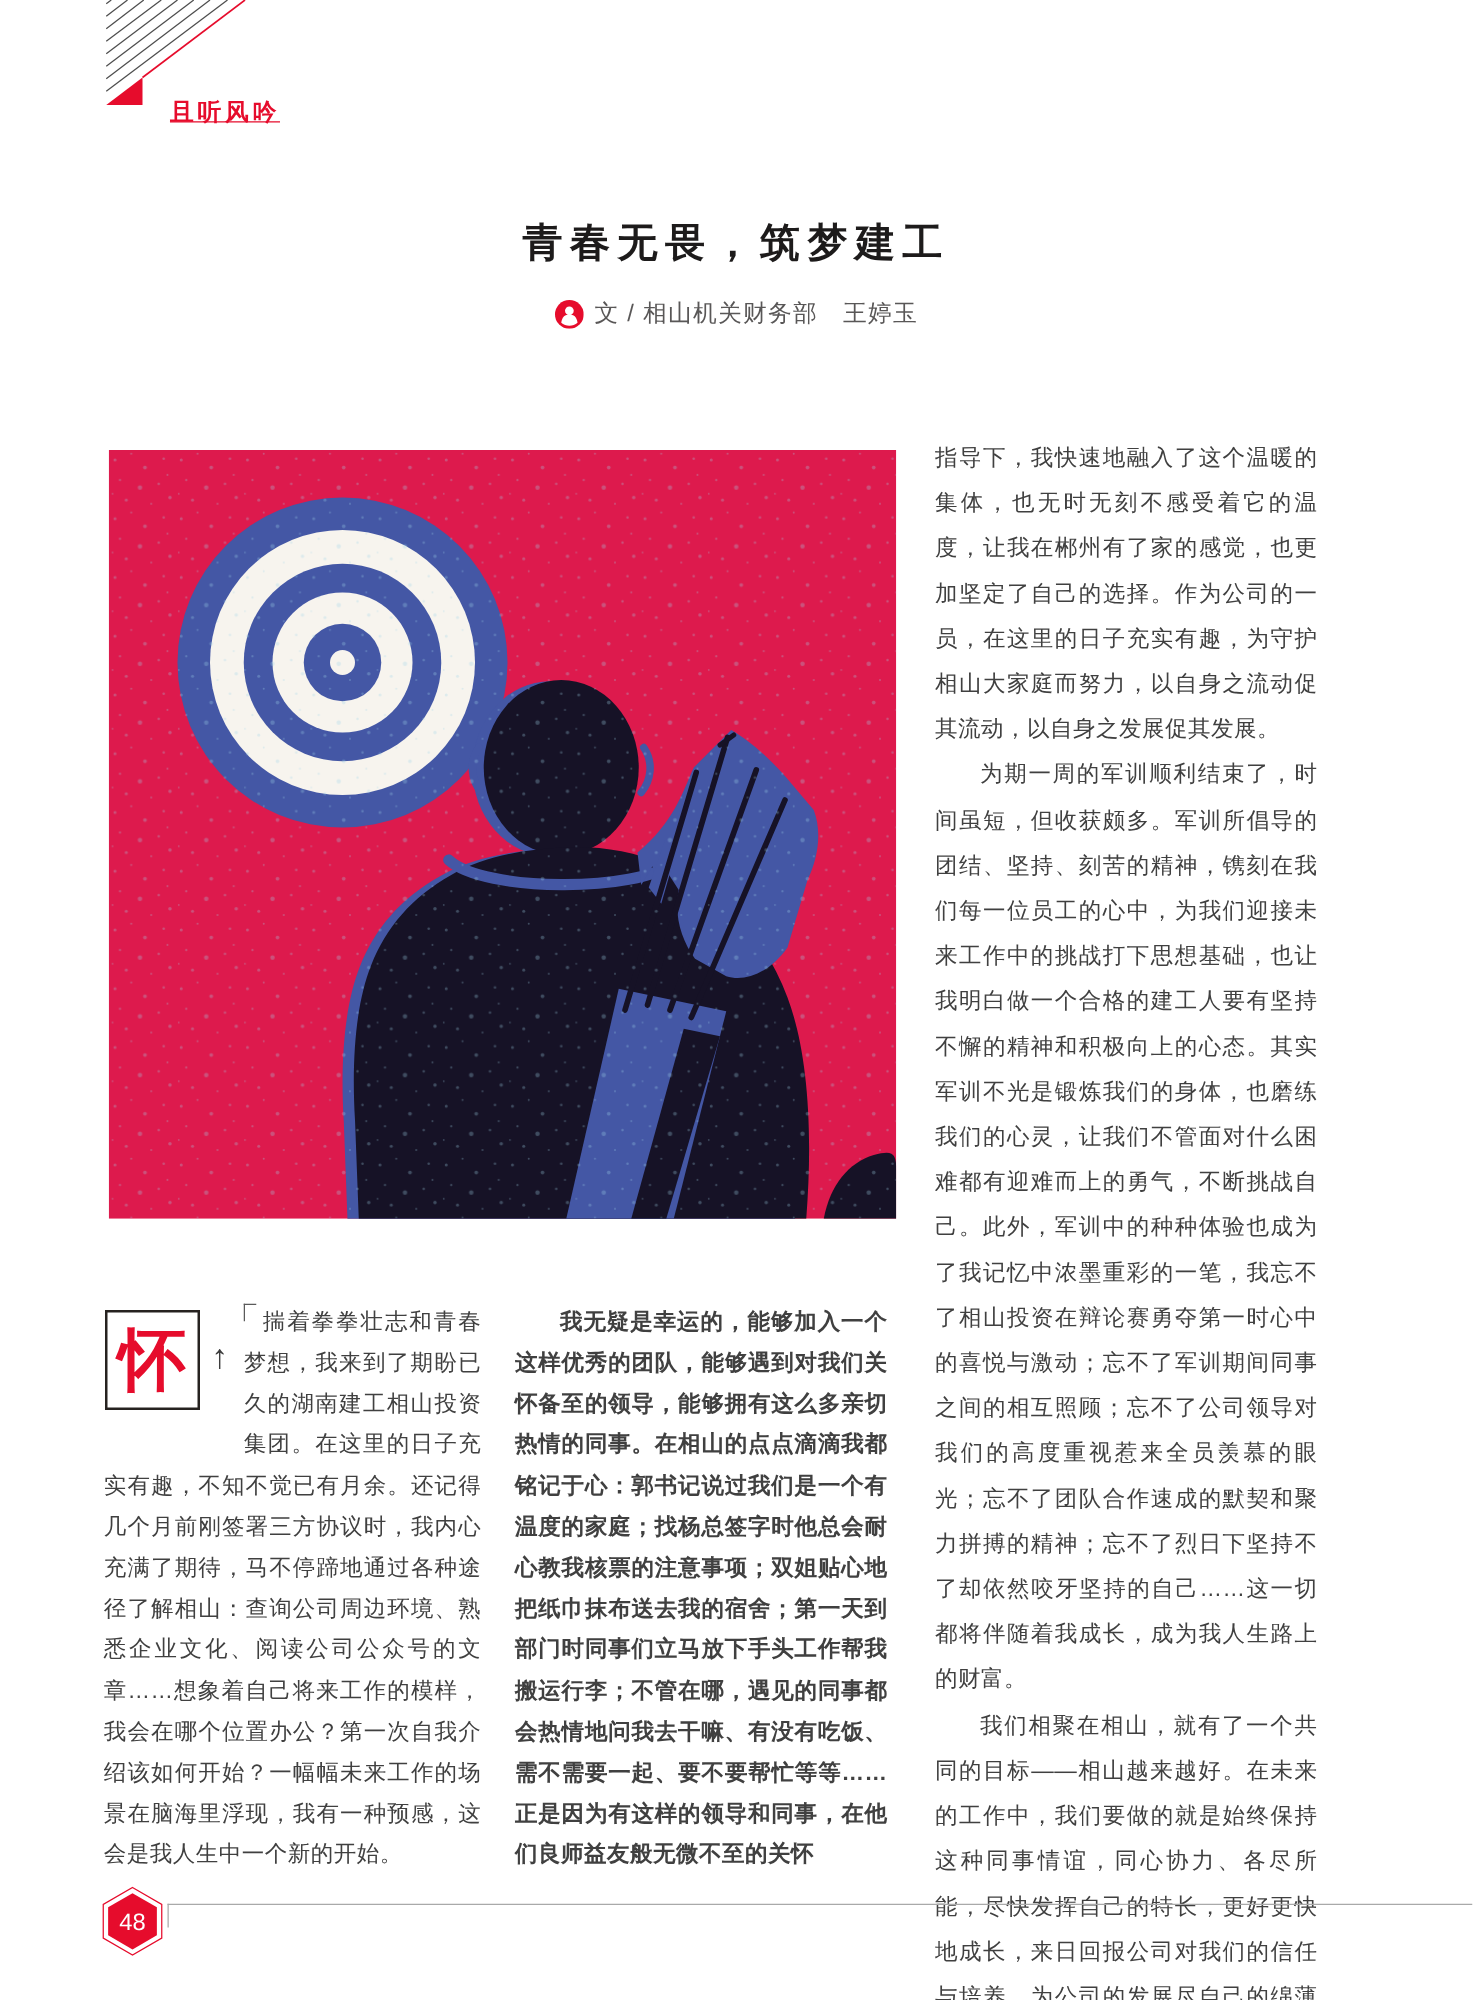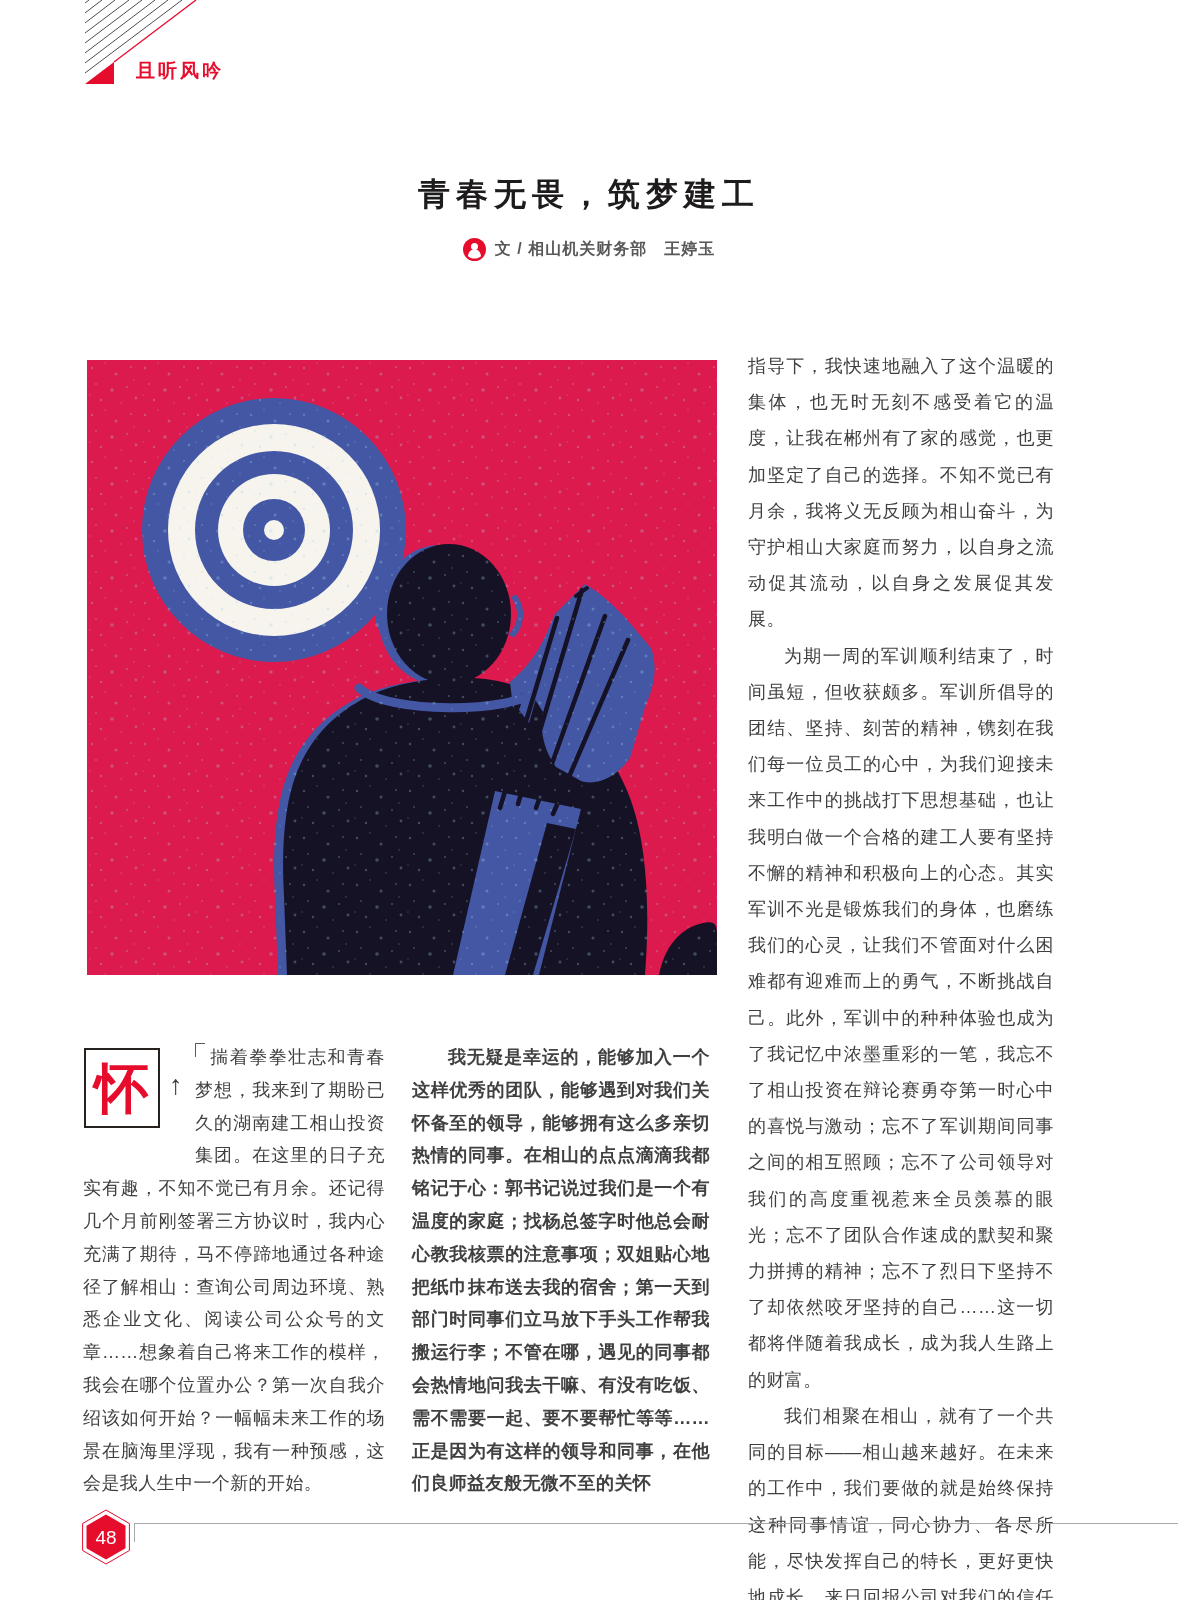--- a/index.html
+++ b/index.html
@@ -3,33 +3,33 @@
 <meta charset="utf-8">
 <style>
   html,body{margin:0;padding:0;}
   body{
     width:1178px;height:1600px;position:relative;background:#ffffff;
     font-family:"Liberation Sans","DejaVu Sans",sans-serif;overflow:hidden;
   }
   
   .decor-svg{position:absolute;left:70px;top:0;}
   .section-label{
-    position:absolute;left:136px;top:58px;
-    color:#e60c2c;font-size:19px;font-weight:bold;letter-spacing:3px;
+    position:absolute;left:136px;top:77px;
+    color:#e60c2c;font-size:19px;font-weight:bold;letter-spacing:3px;text-decoration:underline;
   }
   
   .article-title{
     position:absolute;top:152px;left:0;width:1178px;text-align:center;
     font-family:"Liberation Serif","DejaVu Serif",serif;font-weight:bold;
     font-size:32px;color:#1d1b1b;letter-spacing:6px;
   }
   .byline-row{
     position:absolute;top:238px;left:0;width:1178px;
     display:flex;justify-content:center;align-items:center;gap:9px;
-    color:#595757;font-size:16px;letter-spacing:1px;font-weight:bold;
+    color:#595757;font-size:19px;letter-spacing:1px;
   }
   
   .illustration{position:absolute;left:87px;top:360px;}
   
   .col{
     position:absolute;text-align:justify;word-break:break-all;
     font-size:18px;color:#404040;letter-spacing:0.4px;
   }
   .col p{margin:0;}
   .col-bottom{line-height:32.8px;top:1041px;}
@@ -175,21 +175,21 @@
     <span class="uparrow">↑</span>
   </div>
   <p class="start-mark">揣着拳拳壮志和青春梦想，我来到了期盼已久的湖南建工相山投资集团。在这里的日子充实有趣，不知不觉已有月余。还记得几个月前刚签署三方协议时，我内心充满了期待，马不停蹄地通过各种途径了解相山：查询公司周边环境、熟悉企业文化、阅读公司公众号的文章……想象着自己将来工作的模样，我会在哪个位置办公？第一次自我介绍该如何开始？一幅幅未来工作的场景在脑海里浮现，我有一种预感，这会是我人生中一个新的开始。</p>
 </div>
 
 <div class="col col-bottom col-mid">
   <p class="indent">我无疑是幸运的，能够加入一个这样优秀的团队，能够遇到对我们关怀备至的领导，能够拥有这么多亲切热情的同事。在相山的点点滴滴我都铭记于心：郭书记说过我们是一个有温度的家庭；找杨总签字时他总会耐心教我核票的注意事项；双姐贴心地把纸巾抹布送去我的宿舍；第一天到部门时同事们立马放下手头工作帮我搬运行李；不管在哪，遇见的同事都会热情地问我去干嘛、有没有吃饭、需不需要一起、要不要帮忙等等……正是因为有这样的领导和同事，在他们良师益友般无微不至的关怀</p>
 </div>
 
 <div class="col col-right">
-  <p>指导下，我快速地融入了这个温暖的集体，也无时无刻不感受着它的温度，让我在郴州有了家的感觉，也更加坚定了自己的选择。不知不觉已有月余，我将义无反顾为相山奋斗，为守护相山大家庭而努力，以自身之流动促其流动，以自身之发展促其发展。</p>
+  <p>指导下，我快速地融入了这个温暖的集体，也无时无刻不感受着它的温度，让我在郴州有了家的感觉，也更加坚定了自己的选择。作为公司的一员，在这里的日子充实有趣，为守护相山大家庭而努力，以自身之流动促其流动，以自身之发展促其发展。</p>
   <p class="indent">为期一周的军训顺利结束了，时间虽短，但收获颇多。军训所倡导的团结、坚持、刻苦的精神，镌刻在我们每一位员工的心中，为我们迎接未来工作中的挑战打下思想基础，也让我明白做一个合格的建工人要有坚持不懈的精神和积极向上的心态。其实军训不光是锻炼我们的身体，也磨练我们的心灵，让我们不管面对什么困难都有迎难而上的勇气，不断挑战自己。此外，军训中的种种体验也成为了我记忆中浓墨重彩的一笔，我忘不了相山投资在辩论赛勇夺第一时心中的喜悦与激动；忘不了军训期间同事之间的相互照顾；忘不了公司领导对我们的高度重视惹来全员羡慕的眼光；忘不了团队合作速成的默契和聚力拼搏的精神；忘不了烈日下坚持不了却依然咬牙坚持的自己……这一切都将伴随着我成长，成为我人生路上的财富。</p>
   <p class="indent">我们相聚在相山，就有了一个共同的目标——相山越来越好。在未来的工作中，我们要做的就是始终保持这种同事情谊，同心协力、各尽所能，尽快发挥自己的特长，更好更快地成长，来日回报公司对我们的信任与培养，为公司的发展尽自己的绵薄之力，为实现共同的梦想努力拼搏。初来乍到，请多多关照！</p>
 </div>
 
 <svg class="footer-hex" width="58" height="64" viewBox="0 0 58 64">
   <polygon points="29,5 52.4,18.5 52.4,45.5 29,59 5.6,45.5 5.6,18.5" fill="none" stroke="#e60c2c" stroke-width="1"></polygon>
   <polygon points="29,9.5 48.5,20.8 48.5,43.2 29,54.5 9.5,43.2 9.5,20.8" fill="#e60c2c"></polygon>
   <text x="29" y="39" text-anchor="middle" font-size="19" fill="#ffffff" font-family="Liberation Sans, sans-serif">48</text>
 </svg>
 <div class="footer-line"></div>

